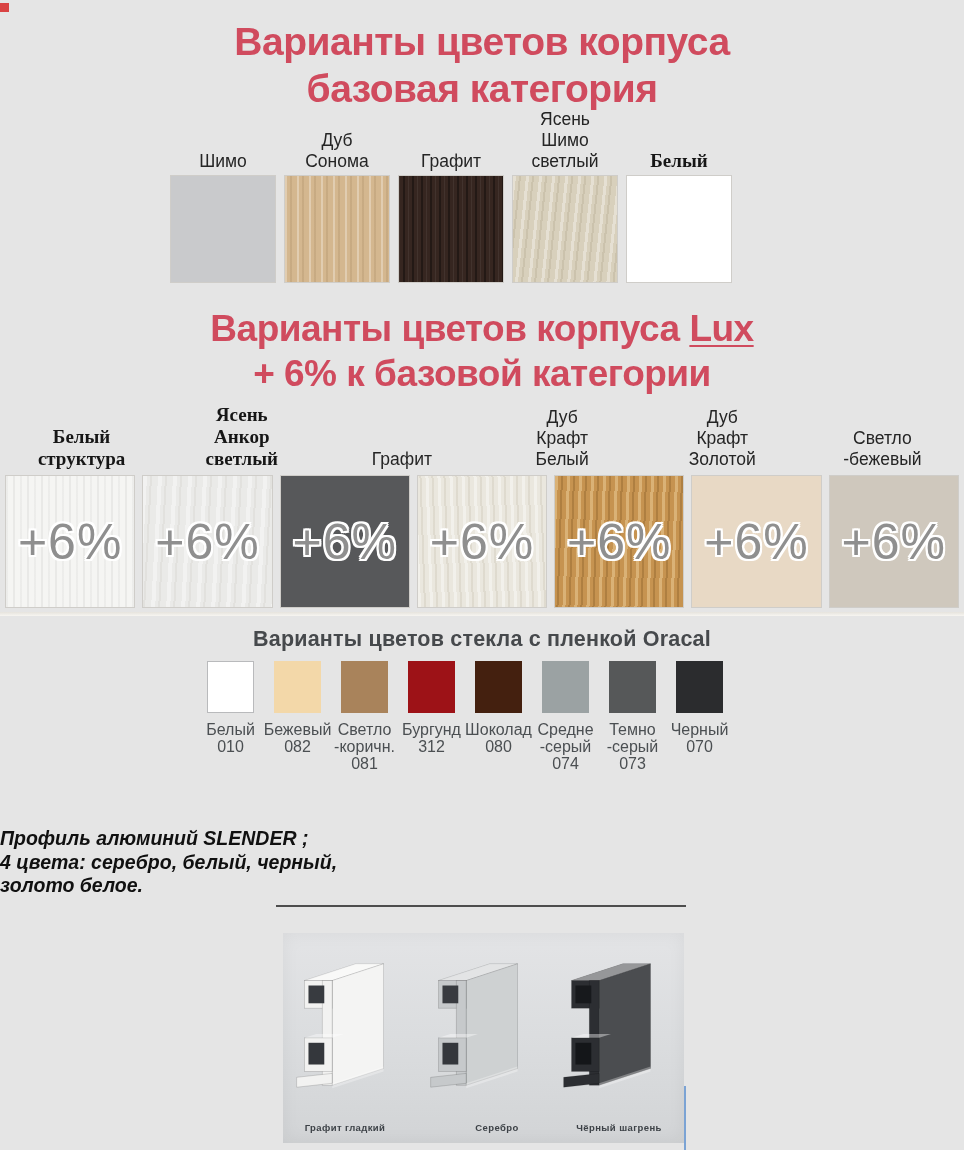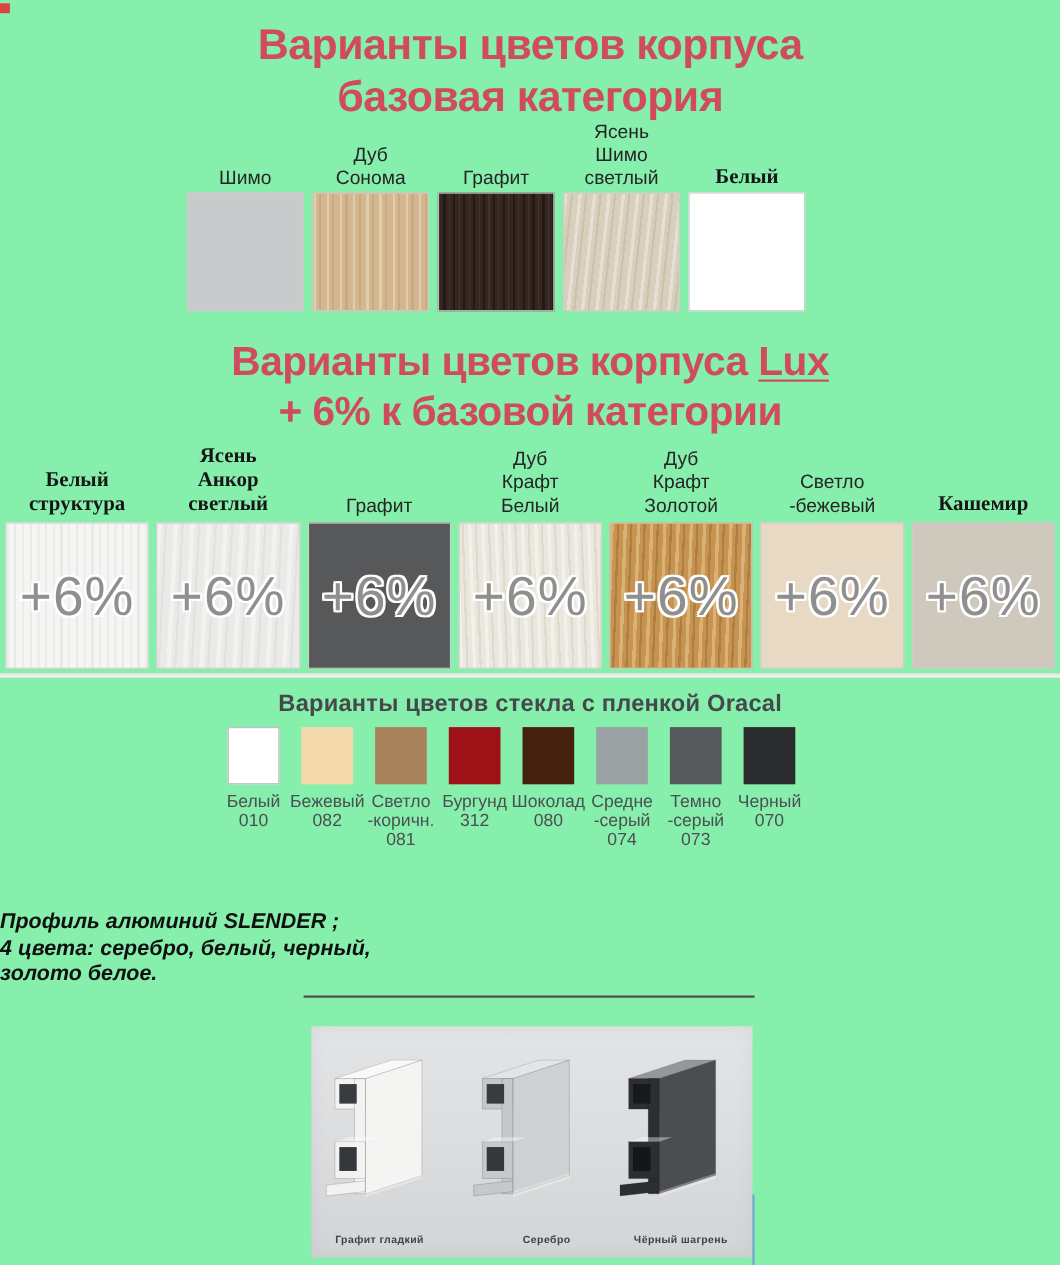--- a/index.html
+++ b/index.html
@@ -1,16 +1,16 @@
 <!DOCTYPE html>
 <html><head>
 <meta charset="utf-8">
 <style>
   html,body{margin:0;padding:0;background:#fff;}
-  .page{position:relative;width:964px;height:1150px;background:#86efac;overflow:hidden;
+  .page{position:relative;width:964px;height:1150px;background:#e5e5e5;overflow:hidden;
         font-family:"Liberation Sans",sans-serif;}
 
   
   .corner-mark{position:absolute;left:0;top:3px;width:9px;height:9px;}
 
   
   .big-title{position:absolute;left:0;width:100%;text-align:center;
              font-weight:700;font-size:39px;line-height:47px;letter-spacing:-0.5px;}
   .big-title .u{text-decoration:underline;text-decoration-thickness:2px;text-underline-offset:4px;}
 
@@ -127,23 +127,20 @@
 Белый</span>
       </div>
     <div class="cell" style="flex:1;">
         <span class="lbl lbl-sans">Дуб
 Крафт
 Золотой</span>
       </div>
     <div class="cell" style="flex:1;">
         <span class="lbl lbl-sans">Светло
 -бежевый</span>
-      </div>
-    <div class="cell" style="flex:1;">
-        <span class="lbl lbl-serif">Кашемир</span>
       </div>
   </div>
 
   <div class="row" style="left:5px;top:475px;width:954px;height:133px;gap:7px;">
     <div class="swatch tex-struct" style="flex: 1 1 0%; background-color: rgb(245, 245, 243);">
         <span class="plus">+6%</span>
       </div>
     <div class="swatch tex-ankor" style="flex: 1 1 0%; background-color: rgb(234, 234, 232);">
         <span class="plus">+6%</span>
       </div>

